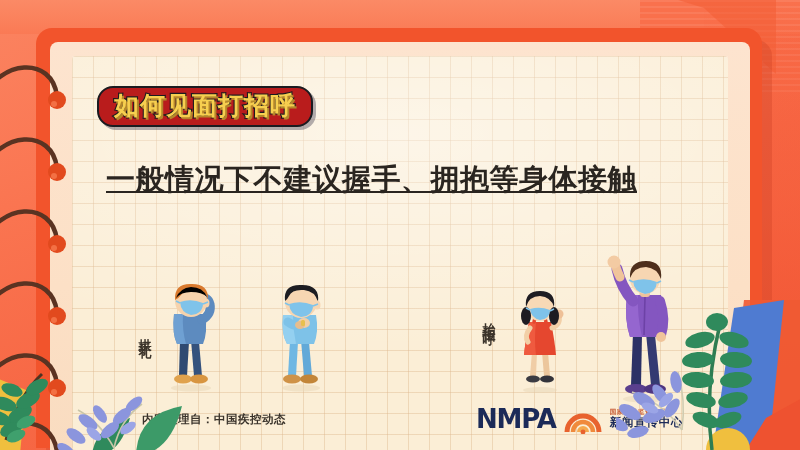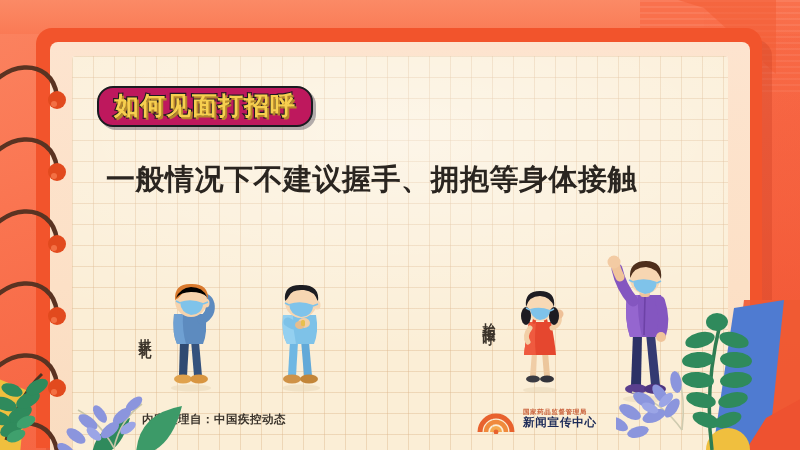--- a/index.html
+++ b/index.html
@@ -93,21 +93,21 @@
     left: -6px; top: 60px;
     width: 120px; height: 400px;
     pointer-events: none;
   }
 
   
   .title-badge {
     position: absolute;
     left: 97px; top: 86px;
     padding: 5px 15px 7px 15px;
-    background: #be185d;
+    background: #b91c1c;
     border: 2.5px solid #1b1b20;
     border-radius: 16px;
     box-shadow: 3px 3px 0 rgba(40,35,60,.35);
   }
   .title-text {
     font-size: 25px;
     font-weight: 700;
     letter-spacing: 1px;
     color: #f7cf4f;
     -webkit-text-stroke: 2.2px #1b1b20;
@@ -120,20 +120,21 @@
   
   .body-text {
     position: absolute;
     left: 106px; top: 155px;
     width: 600px;
     color: #2a2520;
     font-size: 29px;
     font-weight: 700;
     line-height: 1.72;
     letter-spacing: .5px;
+    text-decoration: underline;
   }
   .body-line { display: block; white-space: nowrap; }
 
   
   .vcaption {
     position: absolute;
     writing-mode: vertical-rl;
     text-orientation: upright;
     font-size: 13px;
     font-weight: 700;
@@ -359,20 +360,21 @@
 
     <path d="M27 23 Q26 6 43 6 Q60 6 58 24 Q54 13 43 12 Q31 12 27 23 Z" fill="#4e2f1c"></path>
 
     <path d="M30 26 Q42 22 54 27 Q53 38 42 39 Q31 37 30 26 Z" fill="#7fc3ea"></path>
     <path d="M30 27 L26 25 M54 28 L58 26" stroke="#7fc3ea" stroke-width="1.6"></path>
   </svg>
 
   <div class="source-note">内容整理自：中国疾控动态</div>
 
   <div class="logo-block">
+    <div class="logo-word">NMPA</div>
     <svg width="40" height="30" viewBox="0 0 40 30">
       <path d="M4 28 A16 16 0 0 1 36 28" fill="none" stroke="#e8622e" stroke-width="5"></path>
       <path d="M10 28 A10 10 0 0 1 30 28" fill="none" stroke="#f08a3c" stroke-width="4.5"></path>
       <path d="M16 28 A4 4 0 0 1 24 28" fill="none" stroke="#f5a94e" stroke-width="4"></path>
       <circle cx="20" cy="28" r="2.4" fill="#e8622e"></circle>
     </svg>
     <div class="logo-cn">
       <div class="logo-cn-top">国家药品监督管理局</div>
       <div class="logo-cn-bottom">新闻宣传中心</div>
     </div>

